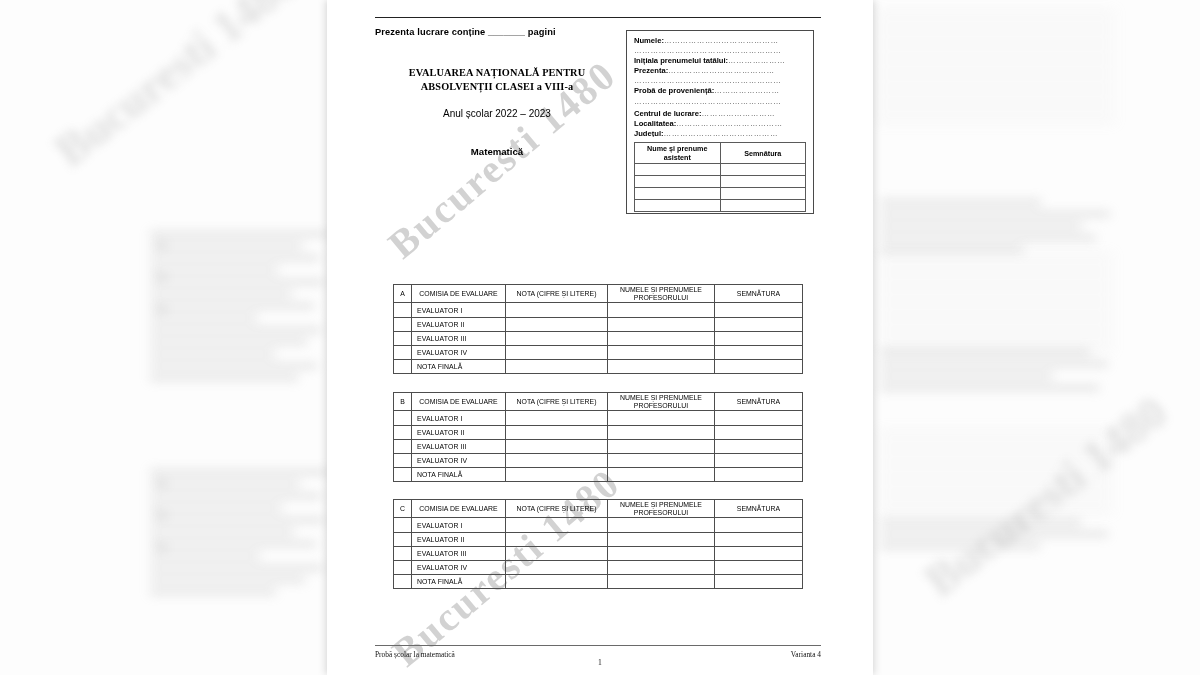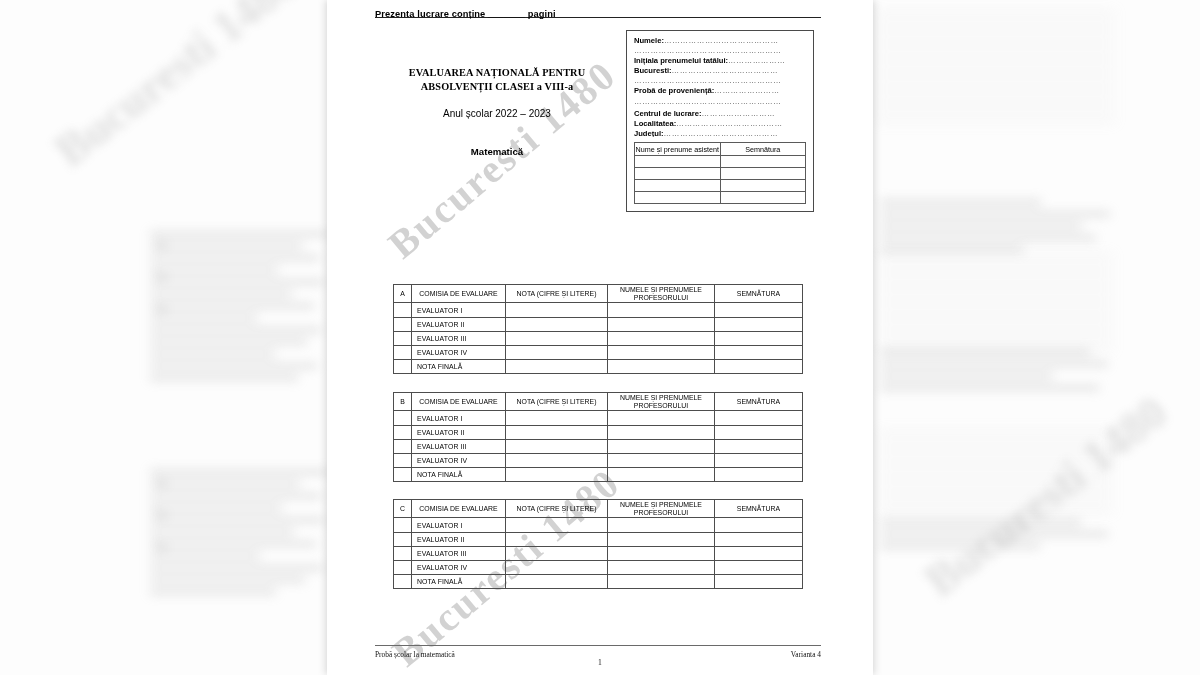--- a/index.html
+++ b/index.html
@@ -112,21 +112,21 @@
   .hrule {
     position: absolute;
     left: 48px;
     top: 17px;
     width: 446px;
     border-top: 1.3px solid #222;
   }
   .prezenta {
     position: absolute;
     left: 48px;
-    top: 9px;
+    top: 27px;
     font-size: 9.3px;
     font-weight: bold;
     color: #000;
     letter-spacing: 0.1px;
   }
 
   
   .title-wrap {
     position: absolute;
     left: 25px;
@@ -156,21 +156,21 @@
   }
 
   
   .idbox {
     position: absolute;
     left: 299px;
     top: 30px;
     width: 188px;
     border: 1.6px solid #4a4a4a;
     background: #fff;
-    padding: 6px 7px 7px 7px;
+    padding: 6px 7px 1px 7px;
     box-sizing: border-box;
   }
   .idrow {
     font-size: 7.6px;
     font-weight: bold;
     color: #000;
     line-height: 1.0;
     margin-bottom: 2.5px;
     white-space: nowrap;
     overflow: hidden;
@@ -201,21 +201,21 @@
   }
   .asist th, .asist td {
     border: 0.9px solid #5a5a5a;
     font-size: 7.2px;
     font-weight: normal;
     color: #000;
     text-align: center;
     height: 10px;
     padding: 0;
   }
-  .asist th { font-weight: normal; padding: 1px 0; text-align: center; }
+  .asist th { font-weight: bold; padding: 1px 0; text-align: center; }
   .asist td { height: 11px; }
 
   
   .evtable {
     position: absolute;
     left: 66px;
     width: 409px;
     border-collapse: collapse;
     table-layout: fixed;
   }
@@ -401,21 +401,21 @@
         <div class="idrow">
           <span>Numele:</span><span class="dots">……………………………………</span>
         </div>
         <div class="dotline">………………………………………………</div>
 
         <div class="idrow">
           <span>Inițiala prenumelui tatălui:</span><span class="dots">…………………</span>
         </div>
 
         <div class="idrow">
-          <span>Bucuresti:</span><span class="dots">…………………………………</span>
+          <span>Prezenta:</span><span class="dots">…………………………………</span>
         </div>
         <div class="dotline">………………………………………………</div>
 
         <div class="idrow">
           <span>Probă de proveniență:</span><span class="dots">……………………</span>
         </div>
         <div class="dotline">………………………………………………</div>
 
         <div class="idgap"></div>
 

